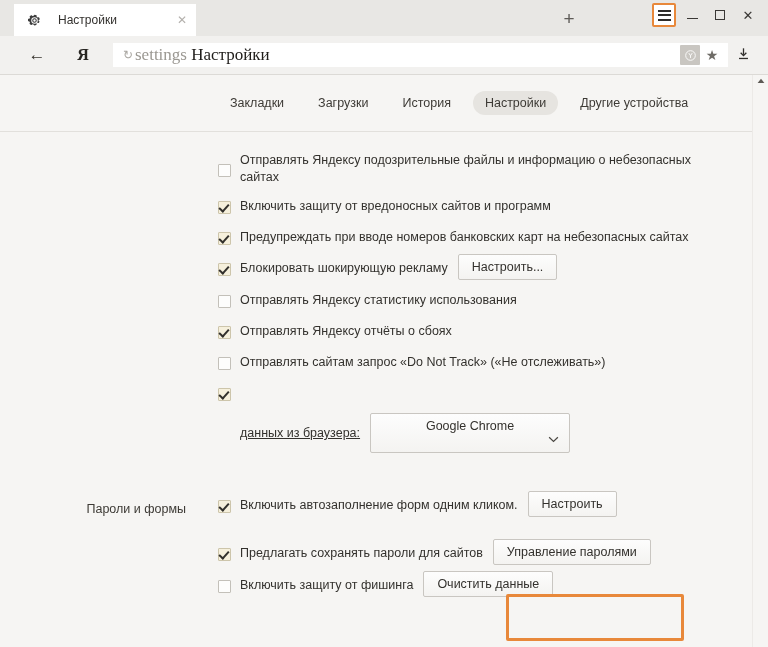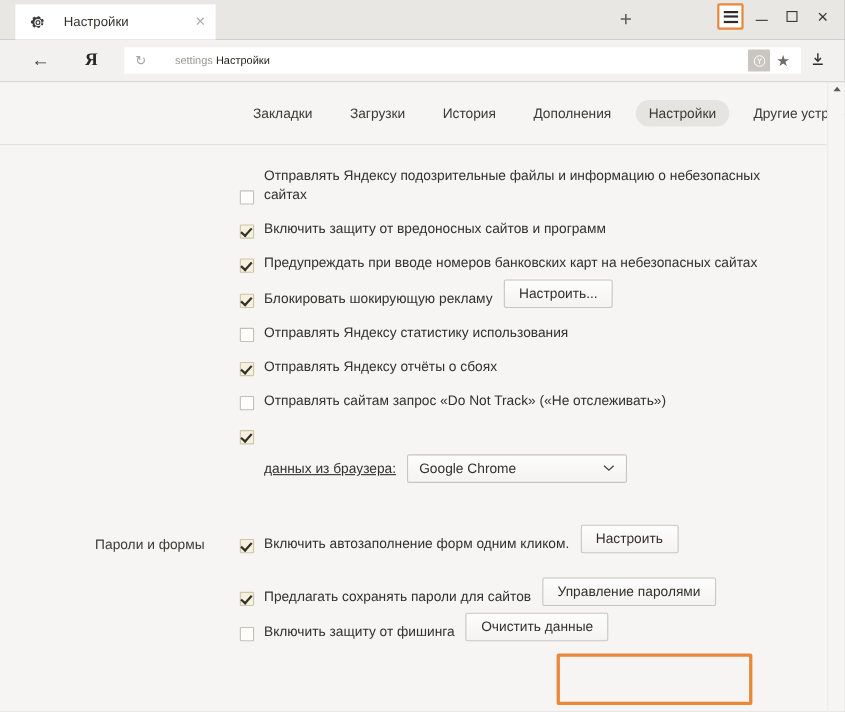--- a/index.html
+++ b/index.html
@@ -183,24 +183,25 @@
   .reload-icon {
     width: 14px;
     height: 14px;
     flex: 0 0 14px;
     color: #a9a6a1;
     font-size: 12px;
     line-height: 14px;
     text-align: center;
   }
   .url-text {
-    margin-left: 24px;
-    font-size: 10px;
+    margin-left: 0;
+    font-size: 17px;
     color: #1f1d1a;
     white-space: nowrap;
+    font-family: Liberation Serif, serif;
   }
   .url-scheme { color: #9b9892; }
   .omni-right {
     margin-left: auto;
     display: flex;
     align-items: center;
     height: 100%;
   }
   .badge-icon {
     width: 20px;
@@ -318,21 +319,21 @@
     font-size: 12.5px;
     color: #3d3a35;
     padding-top: 8px;
   }
   .section-rows {
     flex: 1 1 auto;
     padding-left: 16px;
   }
   .row {
     display: flex;
-    align-items: flex-end;
+    align-items: center;
     min-height: 22px;
     margin-bottom: 9px;
     position: relative;
   }
   .cbx {
     width: 13px;
     height: 13px;
     flex: 0 0 13px;
     box-sizing: border-box;
     margin-top: 2px;
@@ -385,20 +386,21 @@
     border: 1px solid #c9c6c1;
     border-radius: 2px;
     padding: 5px 10px;
     width: 200px;
     box-sizing: border-box;
     display: flex;
     align-items: center;
     cursor: pointer;
     margin-left: 10px;
     line-height: 14px;
+    flex-direction: column;
   }
   .select .caret {
     margin-left: auto;
     font-size: 9px;
     color: #4a4742;
   }
   .subrow {
     display: flex;
     align-items: center;
     margin-left: 22px;
@@ -489,21 +491,20 @@
   </div>
 
   <div class="viewport">
 
     <div class="page">
 
       <div class="settings-nav">
         <div class="snav-item">Закладки</div>
         <div class="snav-item">Загрузки</div>
         <div class="snav-item">История</div>
-        <div class="snav-item">Дополнения</div>
         <div class="snav-item active">Настройки</div>
         <div class="snav-item">Другие устройства</div>
       </div>
 
       <div class="settings-body">
 
         <div class="section">
           <div class="section-label"></div>
           <div class="section-rows">
 

